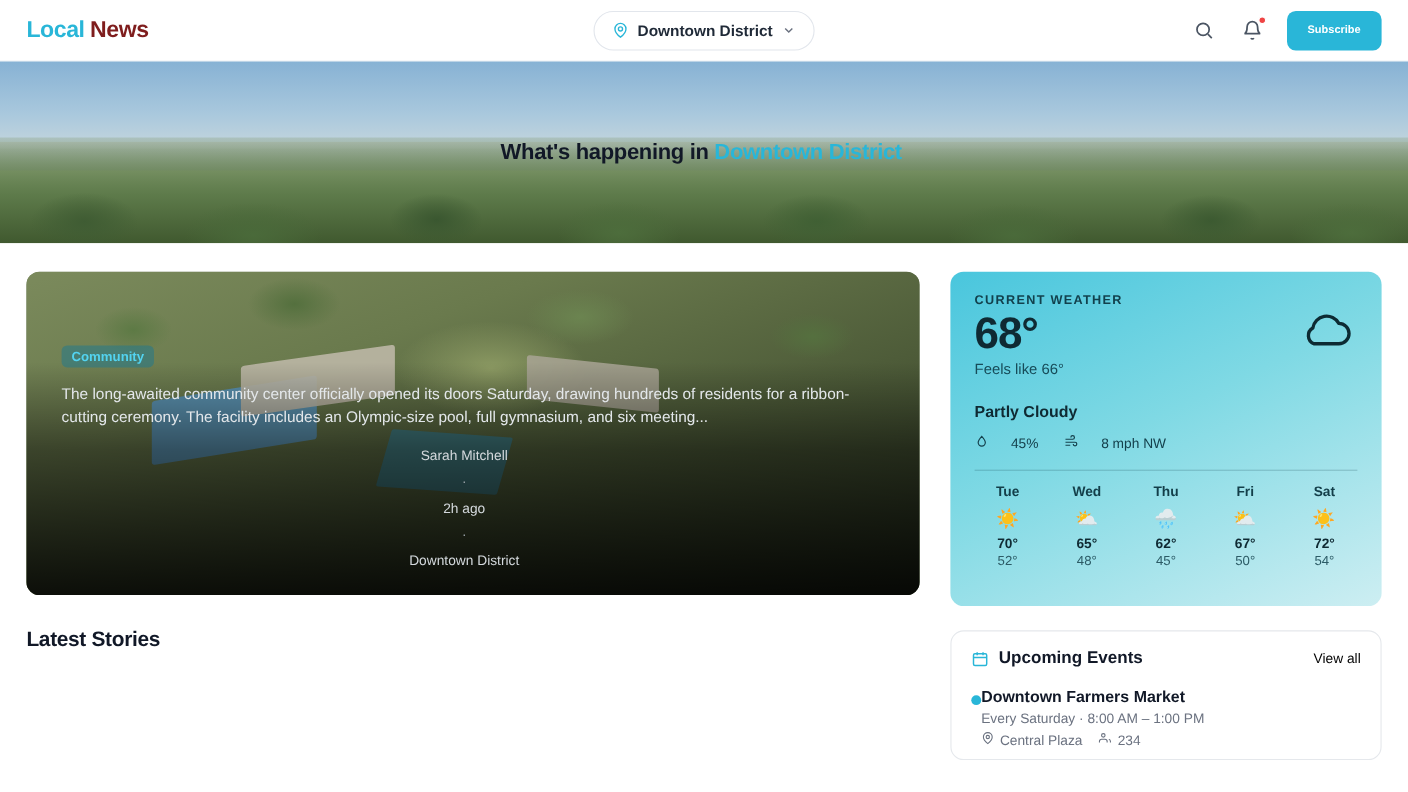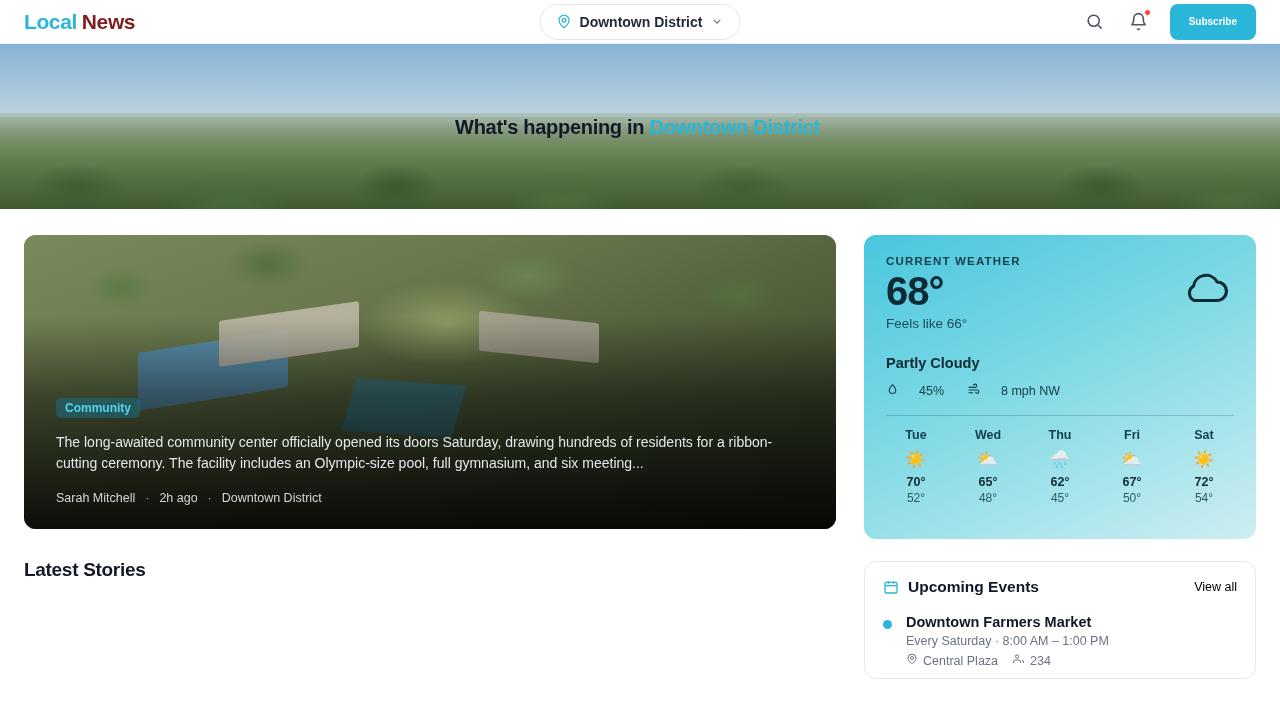--- a/index.html
+++ b/index.html
@@ -6,21 +6,21 @@
   html, body {
     width: 1280px; height: 720px;
     font-family: "Liberation Sans", sans-serif;
     background: #ffffff;
     overflow: hidden;
     color: #111827;
   }
 
   
   .header {
-    height: 44px;
+    height: 56px;
     display: flex; align-items: center;
     padding: 0 24px;
     background: #ffffff;
     border-bottom: 1px solid #eceff3;
     position: relative;
   }
   .logo {
     font-size: 21px; font-weight: 700; letter-spacing: -0.4px;
     display: flex; gap: 5px;
   }
@@ -148,21 +148,21 @@
   }
   .fc-title {
     font-size: 30px; line-height: 1.2; font-weight: 700; color: #fff;
     letter-spacing: -0.6px; margin-bottom: 14px;
   }
   .fc-dek {
     font-size: 14px; line-height: 1.55; color: #e3e7ea; max-width: 740px;
     margin-bottom: 16px;
   }
   .fc-meta {
-    font-size: 12.5px; color: #d3d8dc; display: flex; align-items: center; gap: 10px;
+    font-size: 12.5px; color: #d3d8dc; display: flex; align-items: center; gap: 10px; flex-direction: column;
   }
   .fc-meta .sep { color: #9aa2a8; }
 
   .latest-title {
     margin-top: 30px; font-size: 19px; font-weight: 700; letter-spacing: -0.3px;
   }
 
   
   .weather {
     border-radius: 12px; padding: 20px 22px 18px 22px;
@@ -189,21 +189,21 @@
 
   
   .events {
     margin-top: 22px; border: 1px solid #e5e8ec; border-radius: 12px;
     padding: 16px 18px 10px 18px; background: #fff;
   }
   .ev-head { display: flex; align-items: center; }
   .ev-head .cal { color: #29b6d8; margin-right: 9px; display: flex; }
   .ev-head h3 { font-size: 15.5px; font-weight: 700; }
   .ev-head .viewall { margin-left: auto; font-size: 12.5px; color: #000000; cursor: pointer; }
-  .ev-item { display: flex; gap: 14px; margin-top: 18px; }
+  .ev-item { display: flex; gap: 0; margin-top: 18px; }
   .ev-bullet {
     width: 9px; height: 9px; border-radius: 50%; background: #29b6d8; margin-top: 6px; flex: 0 0 9px;
   }
   .ev-name { font-size: 14.5px; font-weight: 600; color: #111827; }
   .ev-when { font-size: 12.5px; color: #6b7280; margin-top: 4px; }
   .ev-loc { display: flex; align-items: flex-end; gap: 14px; font-size: 12.5px; color: #6b7280; margin-top: 5px; }
   .ev-loc span.bit { display: flex; align-items: center; gap: 5px; }
 </style>
 </head>
 <body>

